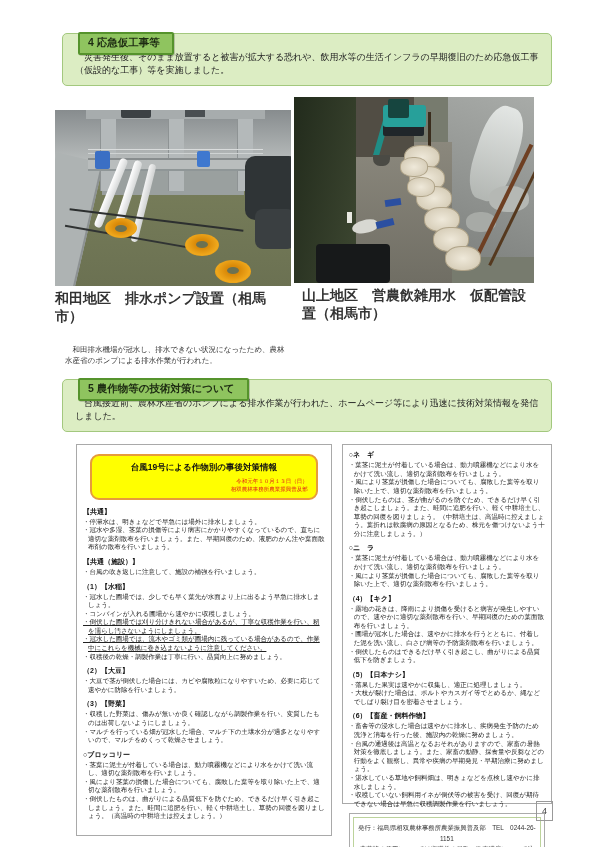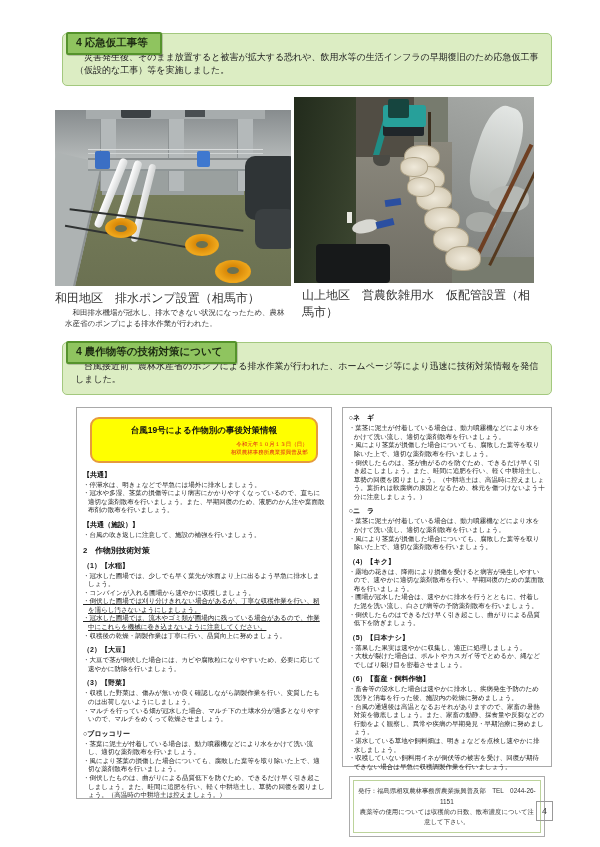--- a/index.html
+++ b/index.html
@@ -2,37 +2,37 @@
 <html><head>
 <meta charset="utf-8">
 <style>
   html,body{margin:0;padding:0;background:#fff;}
   .page{position:relative;width:600px;height:847px;background:#ffffff;overflow:hidden;
         font-family:"Liberation Sans","DejaVu Sans",sans-serif;color:#222;}
   .content{padding:22px 48px 0 55px;}
 
   
   .gsec{position:relative;margin-left:7px;}
-  .gsec .glabel{position:absolute;top:-1px;left:4px;z-index:2;
+  .gsec .glabel{position:absolute;top:-1px;left:16px;z-index:2;
       background:#8fc45f;border:2px solid #55932c;border-radius:2px;
       padding:2px 12px 3px 8px;font-weight:bold;font-size:10.5px;color:#1d2b12;
       box-shadow:1px 1px 0 rgba(0,0,0,.18);}
   .gsec .gbody{margin-top:11px;background:#dcedc3;border:1px solid #a3c87e;border-radius:5px;
       padding:17px 10px 8px 12px;font-size:9px;line-height:1.45;color:#222;}
 
   
   .photo-row{display:flex;gap:3px;margin-top:11px;margin-left:0px;}
   .pcell{display:flex;flex-direction:column;}
   .photo{position:relative;overflow:hidden;}
   .photo div{position:absolute;}
   .photo-l{width:236px;height:176px;background:#b7bcbc;margin-top:13px;}
   .photo-r{width:240px;height:186px;background:#777b6e;}
   .cap{margin-top:4px;width:232px;}
-  .cap .ct{font-size:12px;font-weight:normal;color:#333;}
-  .cap .cb{font-size:7.5px;color:#333;line-height:1.4;padding-left:10px;margin-top:1px;}
+  .cap .ct{font-size:14px;font-weight:bold;color:#333;}
+  .cap .cb{font-size:7.5px;color:#333;line-height:1.4;padding-left:10px;margin-top:19px;}
 
   
   .l-sky{left:0;top:0;right:0;height:40%;background:linear-gradient(#878c8e,#c9cdcc);}
   .l-grass{left:0;top:36%;right:0;height:10%;background:#7c8160;}
   .l-water{left:0;top:45%;right:0;bottom:0;background:linear-gradient(#767c59,#6b7152);}
   .l-wall{left:-16px;top:26%;width:46px;height:86%;background:#aeb3b3;transform:rotate(13deg);border-right:2px solid #8c9192;}
   .l-beam{left:13%;top:0;width:76%;height:9px;background:#a7acad;}
   .l-mach1{left:28%;top:-4px;width:30px;height:12px;background:#3c4144;border-radius:2px;}
   .l-mach2{left:55%;top:-3px;width:20px;height:10px;background:#4a4f52;}
   .l-p1{left:19%;top:4%;width:15px;height:42%;background:#b4b9ba;border-left:1px solid #8e9394;}
@@ -182,21 +182,21 @@
           <div class="r-sign1"></div>
           <div class="r-sign2"></div>
         </div>
         <div class="cap" style="padding-left:8px;">
           <div class="ct">山上地区　営農飲雑用水　仮配管設置（相馬市）</div>
         </div>
       </div>
     </div>
 
     <div class="gsec" style="margin-top:13px;">
-      <div class="glabel">4 農作物等の技術対策について</div>
+      <div class="glabel">5 農作物等の技術対策について</div>
       <div class="gbody">
         <div>　台風接近前、農林水産省のポンプによる排水作業が行われた、ホームページ等により迅速に技術対策情報を発信しました。</div>
       </div>
     </div>
 
     <div class="flyer">
       <div class="fcol fcol-l">
         <div class="ybox">
           <div class="yt">台風19号による作物別の事後対策情報</div>
           <div class="yd">
@@ -207,23 +207,20 @@
         <div id="flyer-left">
             <div class="blk lv-2">
               <div class="blk-h">【共通】</div>
               <div class="blk-i">・停滞水は、明きょなどで早急には場外に排水しましょう。</div>
               <div class="blk-i">・冠水や多湿、茎葉の損傷等により病害にかかりやすくなっているので、直ちに適切な薬剤散布を行いましょう。また、早期回復のため、液肥のかん注や葉面散布剤の散布を行いましょう。</div>
             </div>
             <div class="blk lv-2">
               <div class="blk-h">【共通（施設）】</div>
               <div class="blk-i">・台風の吹き返しに注意して、施設の補強を行いましょう。</div>
             </div>
-            <div class="blk lv-1">
-              <div class="blk-h">2　作物別技術対策</div>
-            </div>
             <div class="blk lv-2">
               <div class="blk-h">（1）【水稲】</div>
               <div class="blk-i">・冠水した圃場では、少しでも早く葉先が水面より上に出るよう早急に排水しましょう。</div>
               <div class="blk-i">・コンバインが入れる圃場から速やかに収穫しましょう。</div>
               <div class="blk-i ul">・倒伏した圃場では刈り分けきれない場合があるが、丁寧な収穫作業を行い、籾を濡らし汚さないようにしましょう。</div>
               <div class="blk-i ul">・冠水した圃場では、流木やゴミ類が圃場内に残っている場合があるので、作業中にこれらを機械に巻き込まないように注意してください。</div>
               <div class="blk-i">・収穫後の乾燥・調製作業は丁寧に行い、品質向上に努めましょう。</div>
             </div>
             <div class="blk lv-2">
               <div class="blk-h">（2）【大豆】</div>

